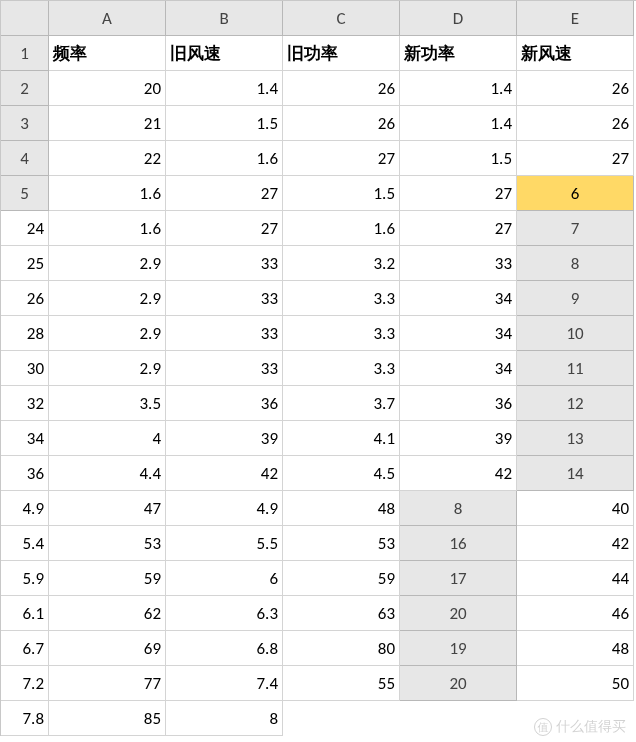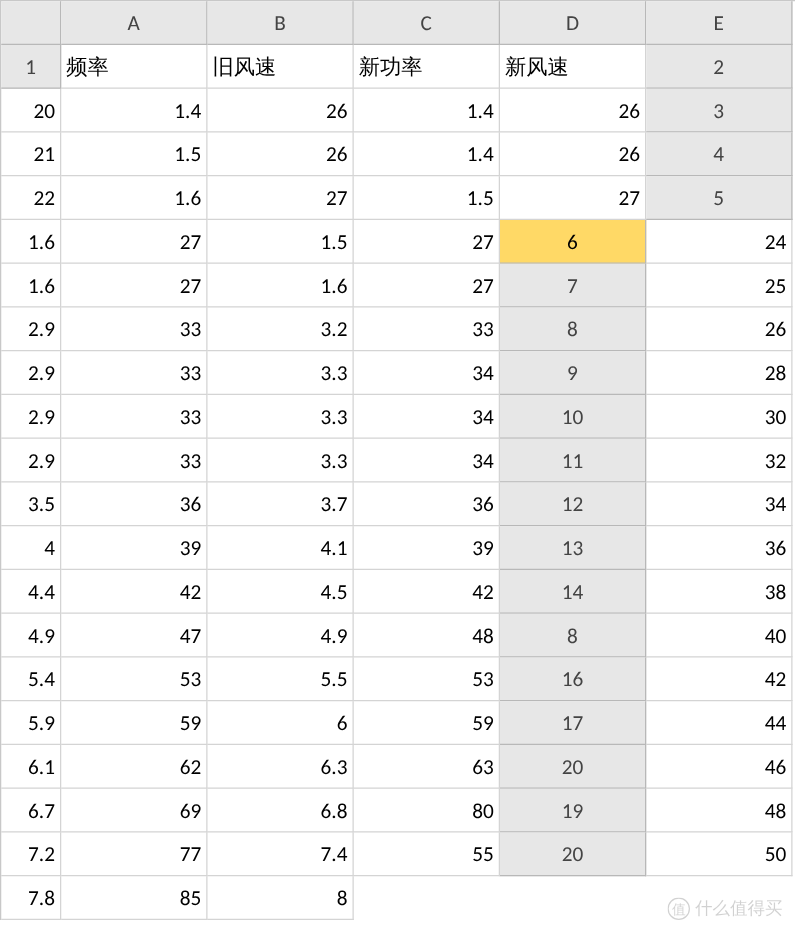--- a/index.html
+++ b/index.html
@@ -31,21 +31,21 @@
     text-align: center;
     color: #444;
     border-right: 1px solid #b8b8b8;
     border-bottom: 1px solid #b8b8b8;
   }
   .rowhdr.sel {
     background: #ffd966;
     color: #000;
   }
   .data.num { text-align: right; font-variant-numeric: tabular-nums; }
-  .data.txt { text-align: left; }
+  .data.txt { text-align: left; font-weight: bold; }
   .watermark {
     position: fixed;
     right: 10px; bottom: 6px;
     font-size: 14px;
     color: rgba(0,0,0,0.18);
     display: flex; align-items: center; gap: 4px;
     pointer-events: none;
   }
   .watermark .badge {
     width: 18px; height: 18px; border-radius: 50%;
@@ -60,20 +60,21 @@
 <div class="sheet" id="sheet">
     <div class="cell corner"></div>
     <div class="cell colhdr">A</div>
     <div class="cell colhdr">B</div>
     <div class="cell colhdr">C</div>
     <div class="cell colhdr">D</div>
     <div class="cell colhdr">E</div>
     <div class="cell rowhdr">1</div>
     <div class="cell data txt">频率</div>
     <div class="cell data txt">旧风速</div>
+    <div class="cell data txt">旧功率</div>
     <div class="cell data txt">新功率</div>
     <div class="cell data txt">新风速</div>
     <div class="cell rowhdr">2</div>
     <div class="cell data num">20</div>
     <div class="cell data num">1.4</div>
     <div class="cell data num">26</div>
     <div class="cell data num">1.4</div>
     <div class="cell data num">26</div>
     <div class="cell rowhdr">3</div>
     <div class="cell data num">21</div>
@@ -134,21 +135,20 @@
     <div class="cell data num">39</div>
     <div class="cell data num">4.1</div>
     <div class="cell data num">39</div>
     <div class="cell rowhdr">13</div>
     <div class="cell data num">36</div>
     <div class="cell data num">4.4</div>
     <div class="cell data num">42</div>
     <div class="cell data num">4.5</div>
     <div class="cell data num">42</div>
     <div class="cell rowhdr">14</div>
-    <div class="cell data num">38</div>
     <div class="cell data num">4.9</div>
     <div class="cell data num">47</div>
     <div class="cell data num">4.9</div>
     <div class="cell data num">48</div>
     <div class="cell rowhdr">8</div>
     <div class="cell data num">40</div>
     <div class="cell data num">5.4</div>
     <div class="cell data num">53</div>
     <div class="cell data num">5.5</div>
     <div class="cell data num">53</div>

